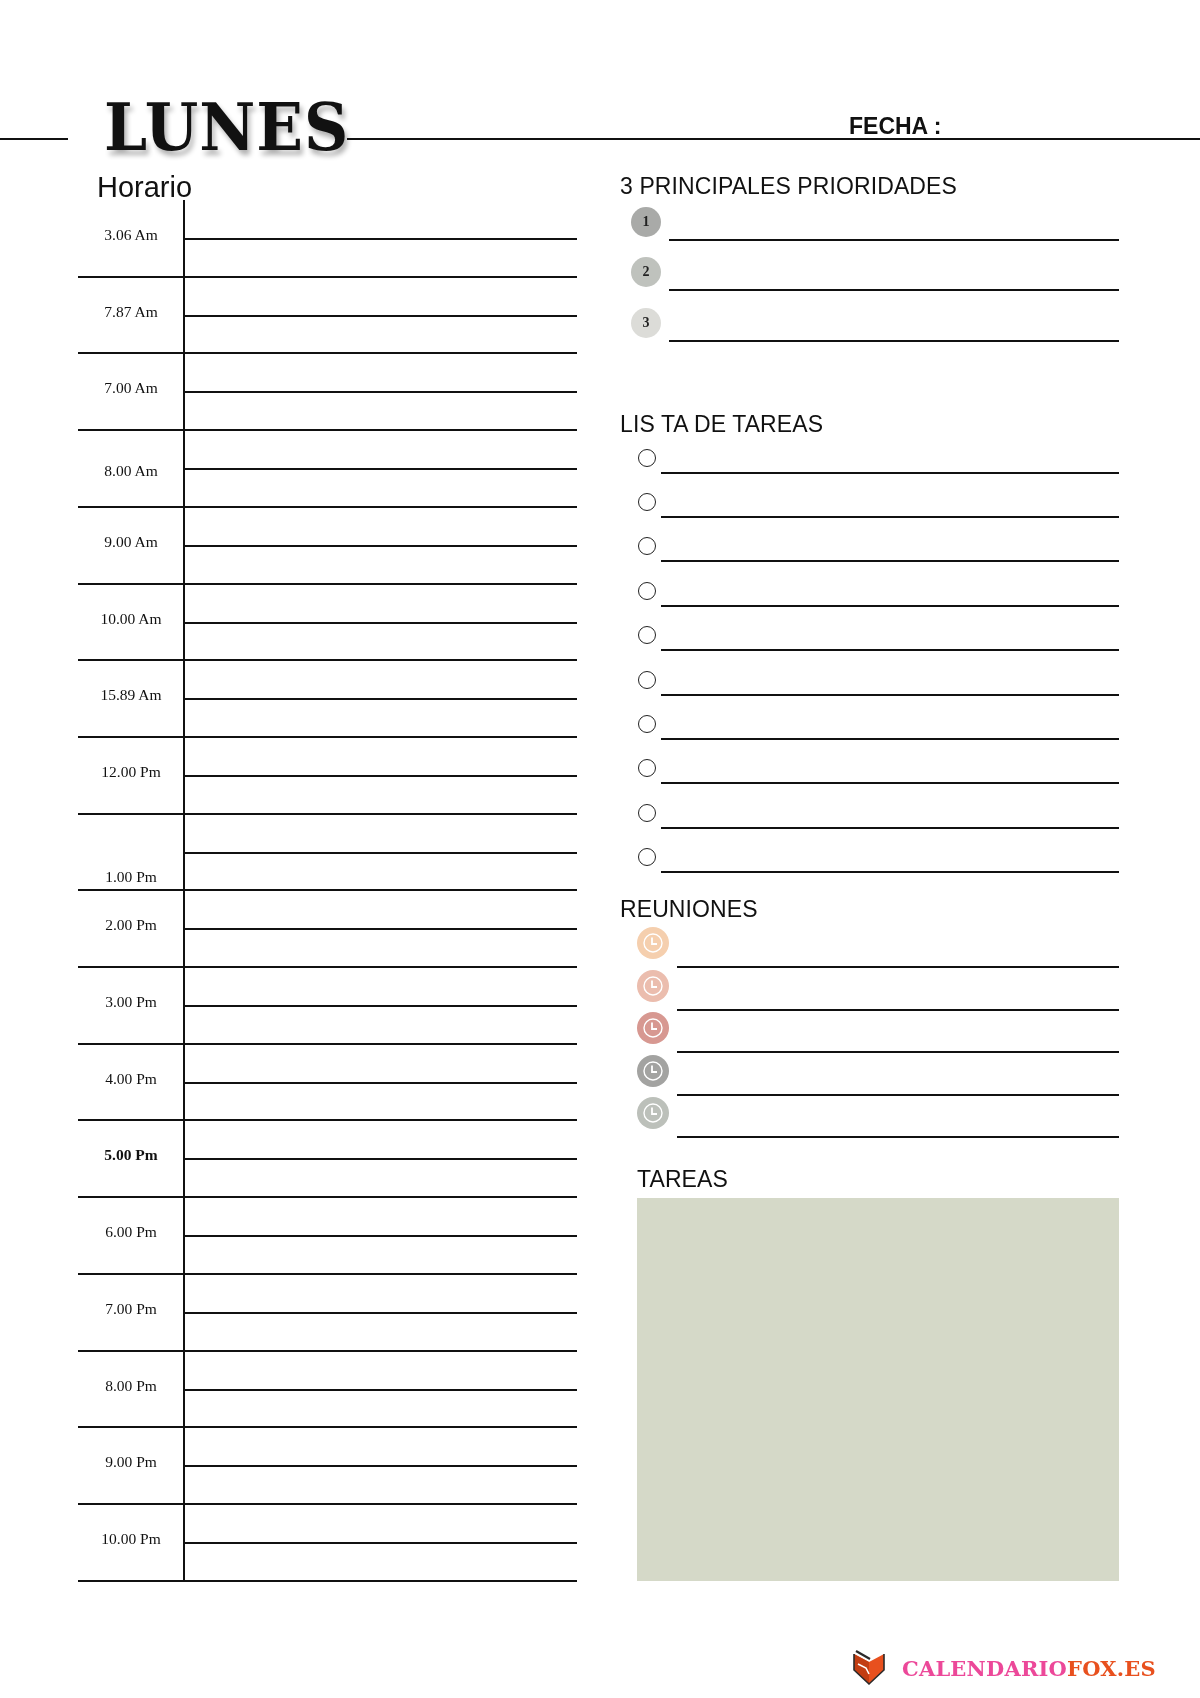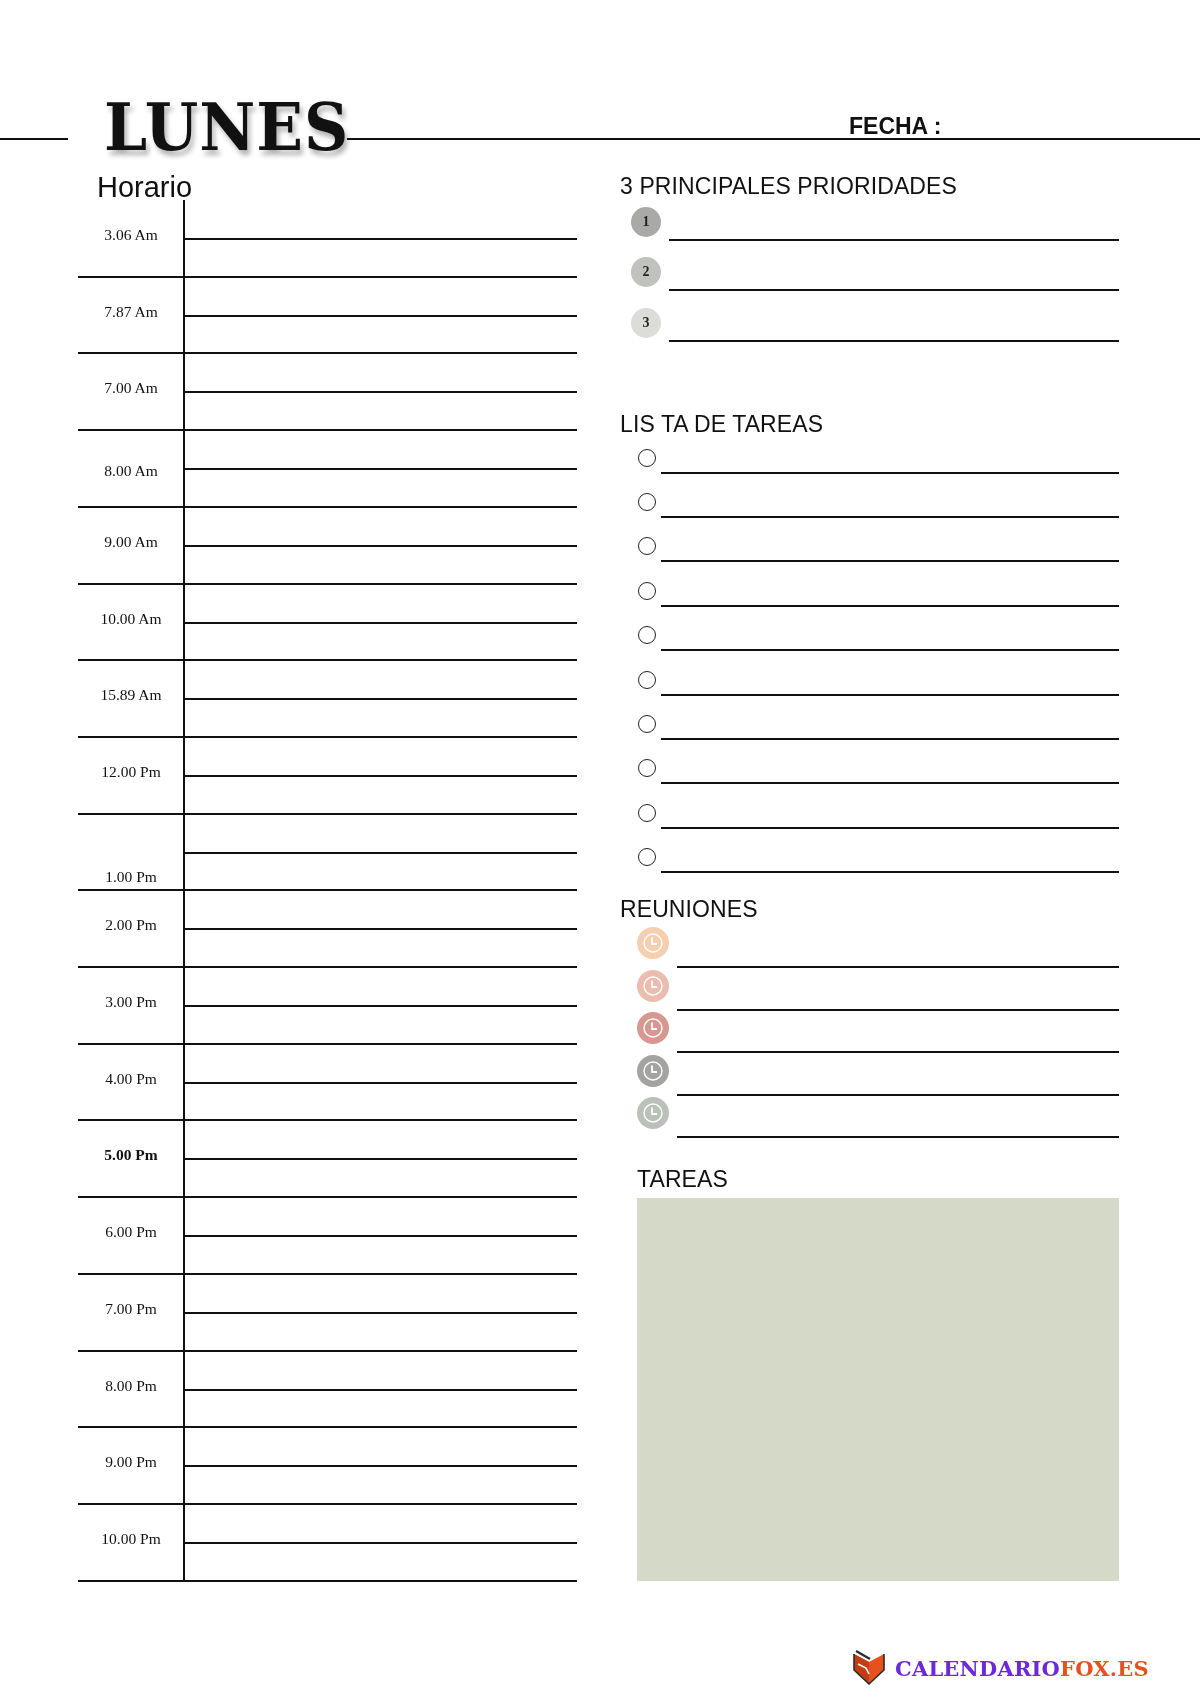--- a/index.html
+++ b/index.html
@@ -219,15 +219,15 @@
 <div class="notes-box"></div>
 
 <div class="logo">
   <svg width="34" height="36" viewBox="0 0 34 36">
     <path d="M2 4 L17 12 L32 4 L32 20 L17 34 L2 20 Z" fill="#e8501e"></path>
     <path d="M2 4 L17 12 L17 34 L2 20 Z" fill="#c23d12"></path>
     <path d="M4 1 L18 9" stroke="#2b2b2b" stroke-width="2.2" fill="none"></path>
     <path d="M6 14 L14 18 L17 24" stroke="#fff" stroke-width="1.6" fill="none"></path>
     <path d="M2 4 L2 20 L17 34 L32 20 L32 4" stroke="#2b2b2b" stroke-width="1.6" fill="none"></path>
   </svg>
-  <span class="logo-text" style="color:#6d28d9; margin-left:9px;">CALENDARIO</span>
+  <span class="logo-text" style="color:#ec4899; margin-left:16px;">CALENDARIO</span>
     <span class="logo-text" style="color:#e8501e;">FOX.ES</span>
 </div>
 
 </body></html>

